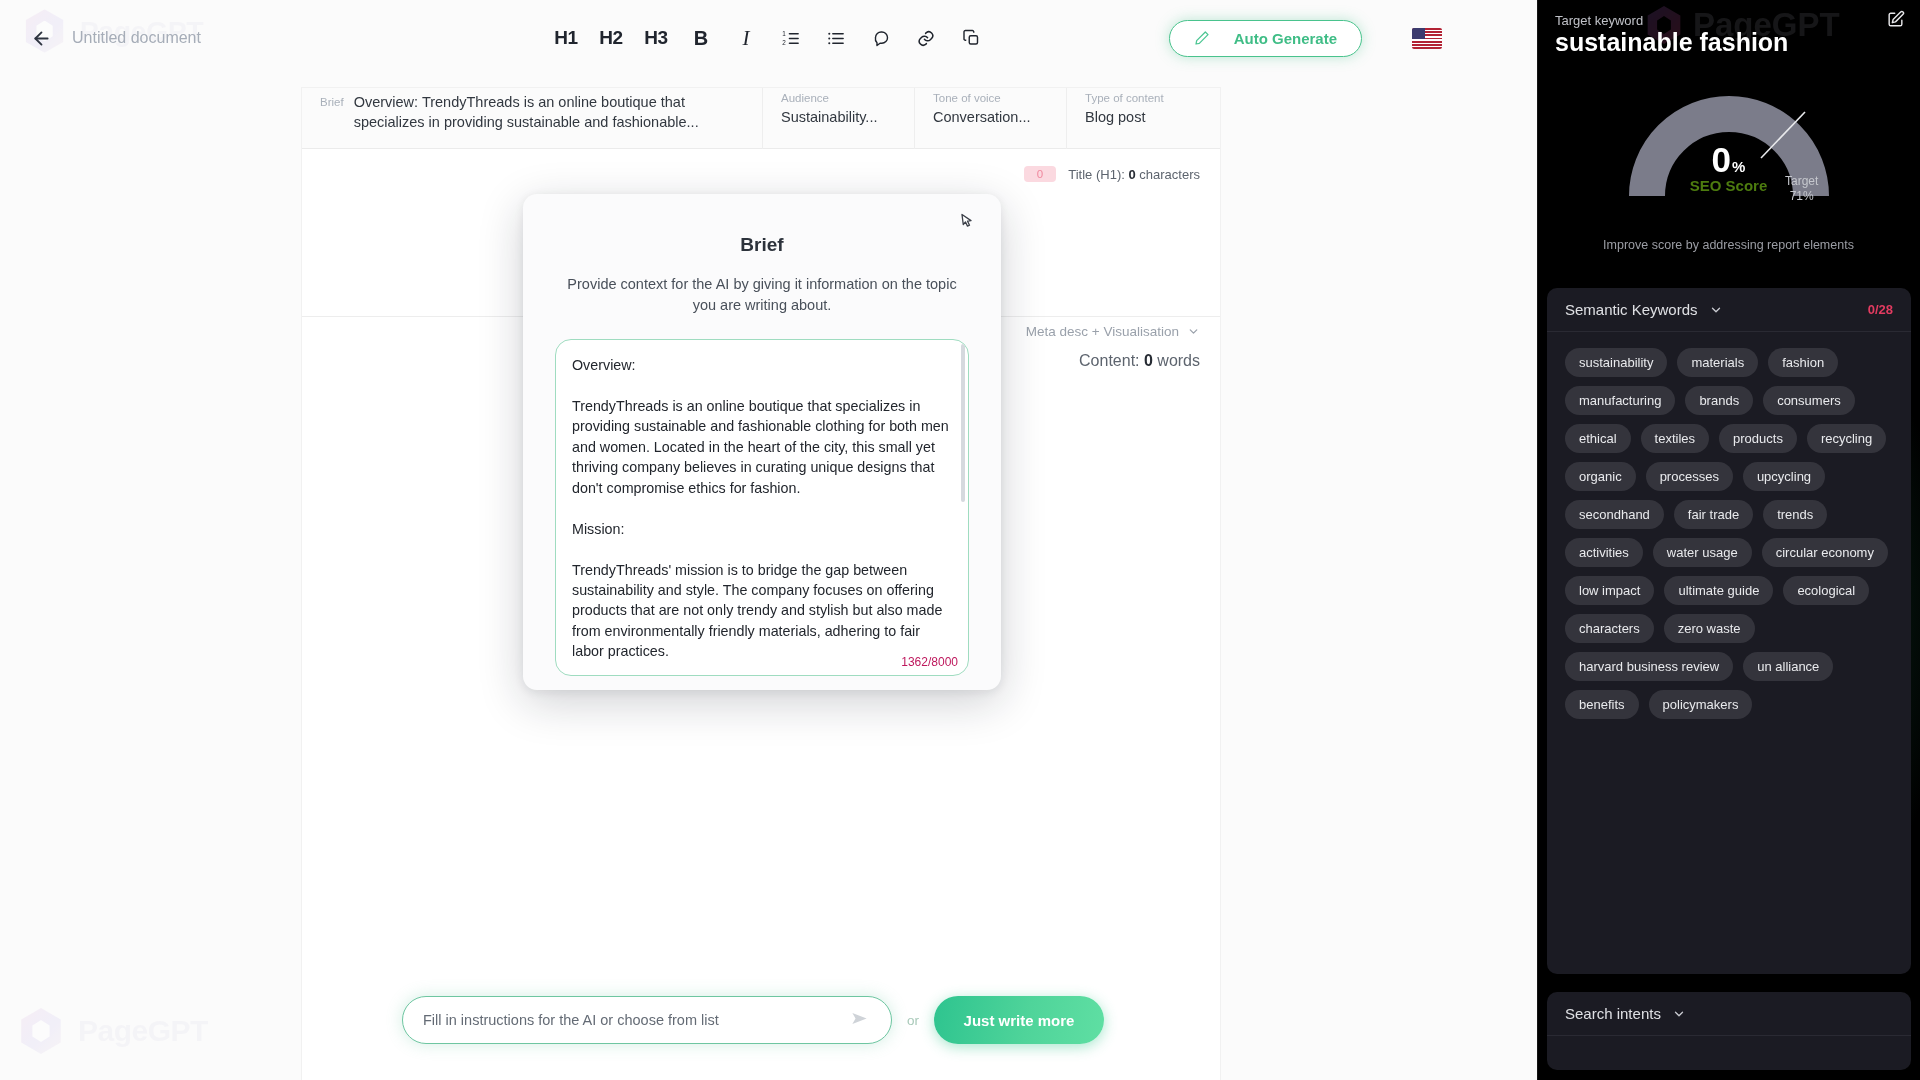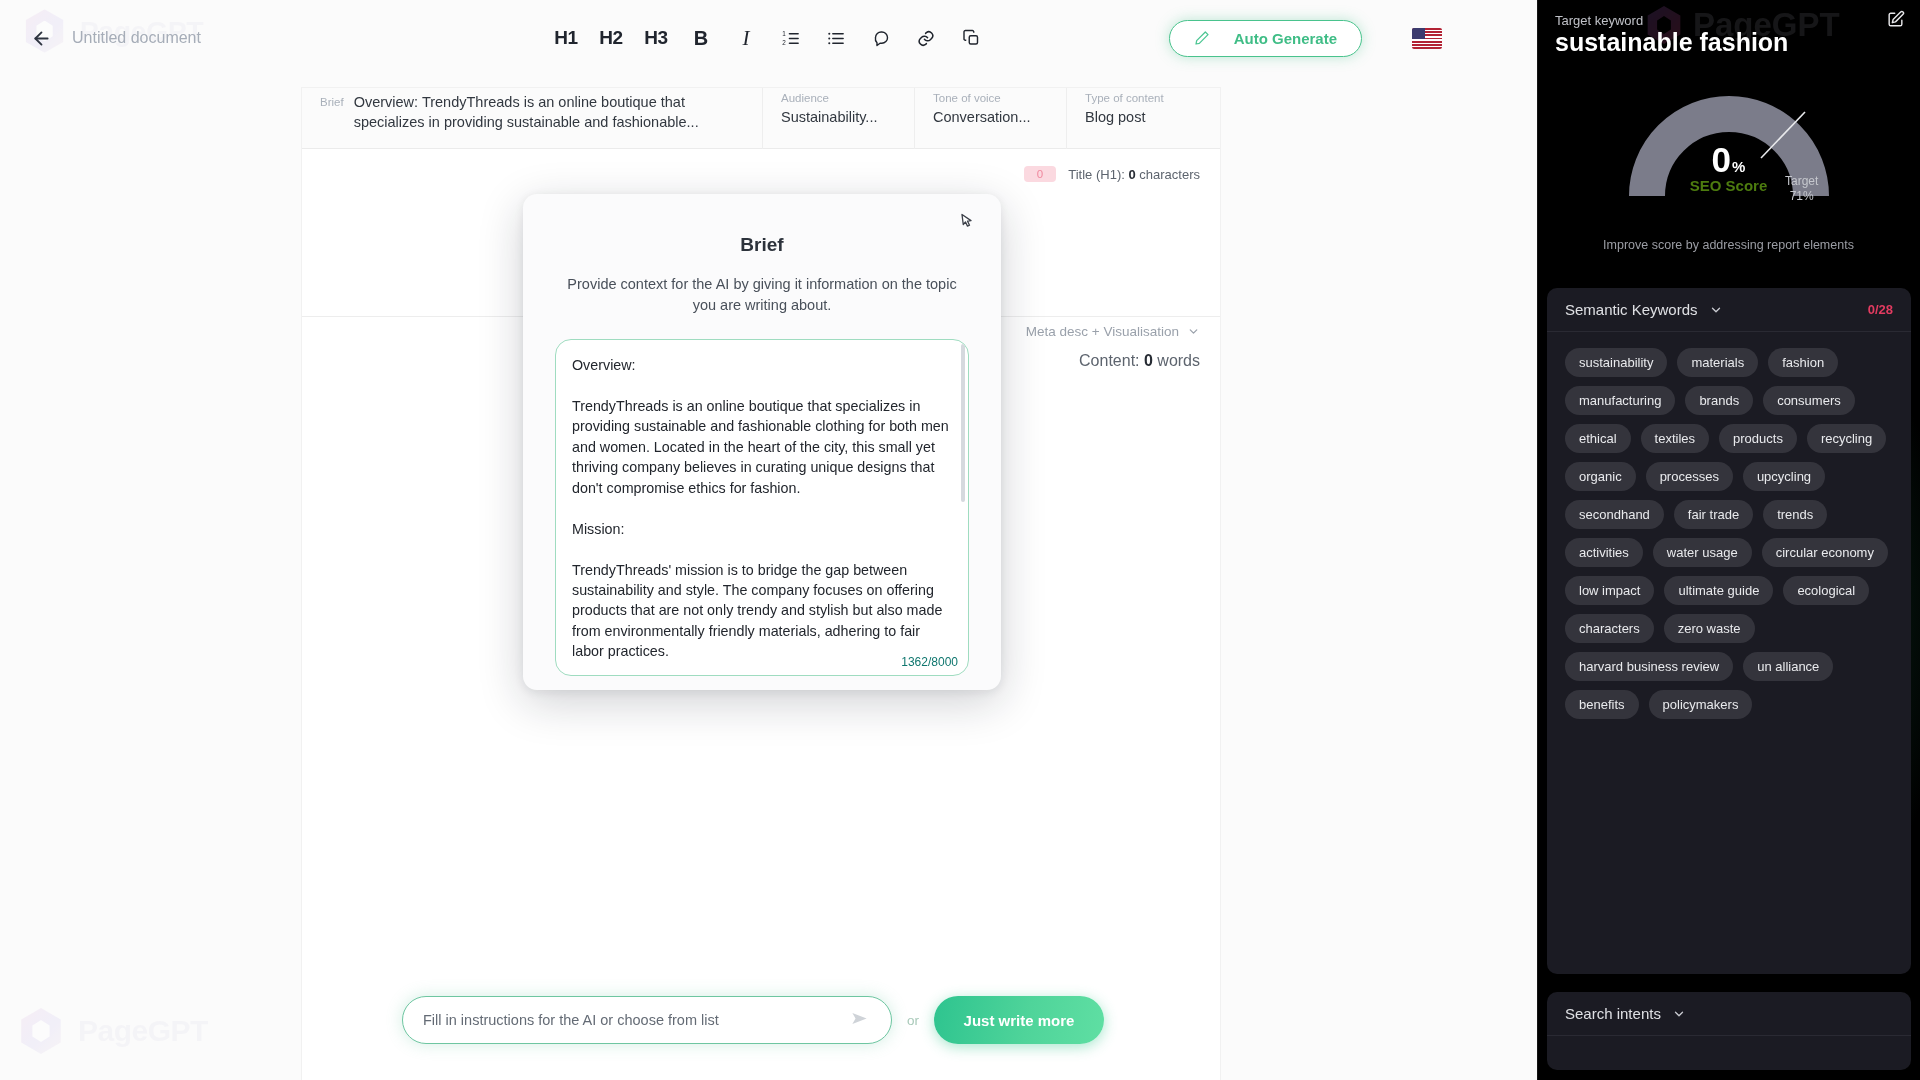--- a/index.html
+++ b/index.html
@@ -186,21 +186,21 @@
   .ta-body {
     padding: 15px 16px 15px 16px; font-size: 14.3px; color: #22262d;
     line-height: 1.43; white-space: pre-wrap;
   }
   .ta-scroll {
     position: absolute; top: 4px; right: 3px; width: 4px; height: 158px;
     background: #d5d9de; border-radius: 3px;
   }
   .char-count {
     position: absolute; right: 10px; bottom: 6px;
-    font-size: 12px; color: #0f766e; margin-left: 24px;
+    font-size: 12px; color: #be185d; margin-left: 24px;
   }
   .modal-close {
     position: absolute; top: 18px; right: 22px;
     width: 22px; height: 22px; cursor: pointer; color: #6b7280;
   }
 
   
   .seo-panel {
     position: relative; width: 383px; height: 1080px;
     background: #000000; color: #ffffff; overflow: hidden;

